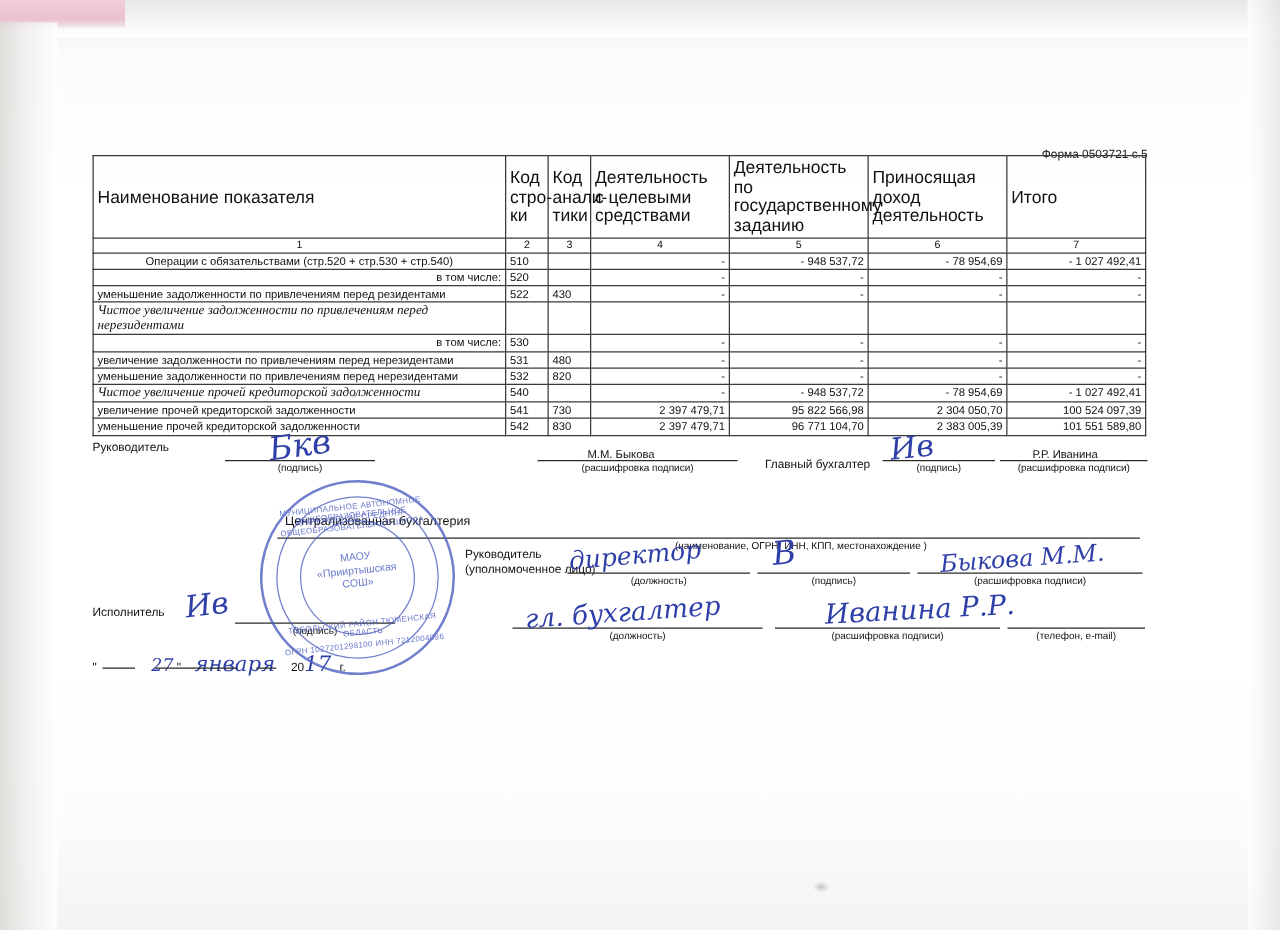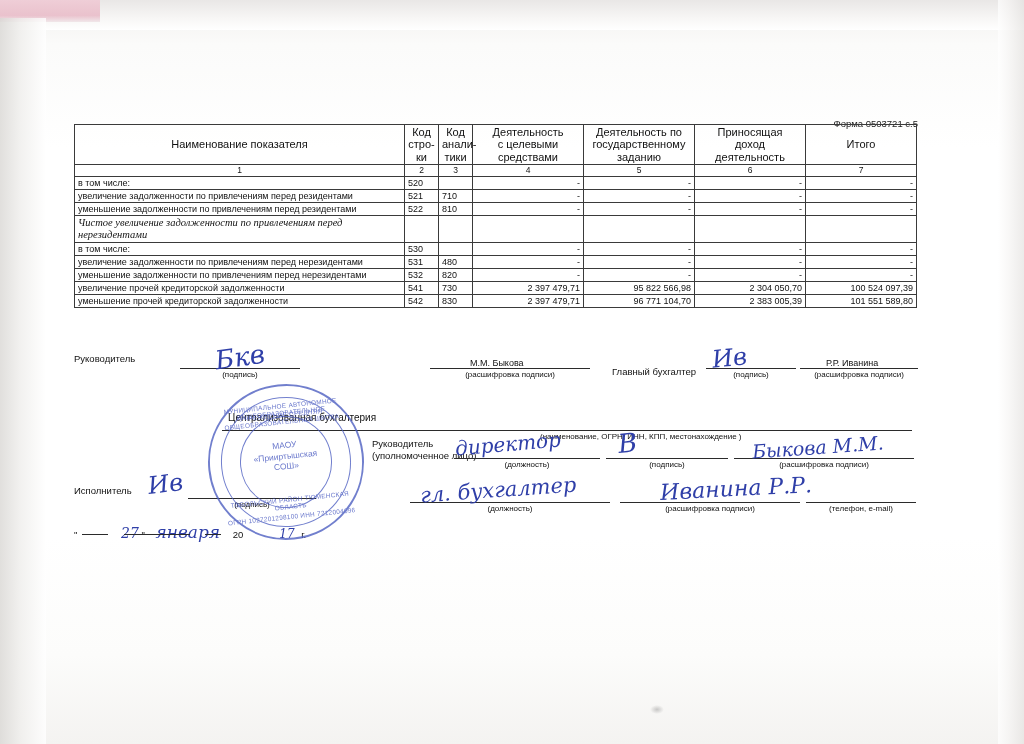--- a/index.html
+++ b/index.html
@@ -71,38 +71,38 @@
     color: #111;
   }
   .tbl td, .tbl th {
     border: 1px solid #3a3a3a;
     padding: 1px 3px;
     vertical-align: middle;
     font-weight: normal;
     line-height: 1.12;
   }
   .tbl th {
-    text-align: center;
-    font-size: 11px;
+    text-align: left;
+    font-size: 14px;
   }
   .c-name { width: 330px; }
   .c-row  { width: 34px; text-align: center; }
   .c-ana  { width: 34px; text-align: center; }
   .c-num  { width: 111px; text-align: right; padding-right: 6px; }
 
   .hdr-h { height: 38px; }
   .numrow td { text-align: center; font-size: 8.5px; height: 11px; padding: 0; }
   .row-title { text-align: center; font-weight: bold; font-size: 9px; }
   .ital {
     font-style: italic;
     font-size: 10.5px;
     font-family: "Liberation Serif", serif;
   }
   .center-sub {
-    text-align: left;
+    text-align: right;
     font-size: 9px;
   }
   .plain { font-size: 9px; }
   .tall { height: 15px; }
   .dashcell { text-align: right; padding-right: 6px; }
 
   
   .sig-label {
     position: absolute;
     font-size: 9.5px;
@@ -251,41 +251,41 @@
         <td>2</td>
         <td>3</td>
         <td>4</td>
         <td>5</td>
         <td>6</td>
         <td>7</td>
       </tr>
     </thead>
     <tbody>
       <tr>
+        <td class="row-title">Операции с обязательствами (стр.520 + стр.530 + стр.540)</td>
+        <td>510</td>
+        <td></td>
+        <td class="dashcell">-</td>
+        <td class="dashcell">- 948 537,72</td>
+        <td class="dashcell">- 78 954,69</td>
+        <td class="dashcell">- 1 027 492,41</td>
+      </tr>
+      <tr>
         <td class="center-sub">в том числе:</td>
         <td>520</td>
         <td></td>
         <td class="dashcell">-</td>
         <td class="dashcell">-</td>
         <td class="dashcell">-</td>
         <td class="dashcell">-</td>
       </tr>
       <tr>
-        <td class="plain">увеличение задолженности по привлечениям перед резидентами</td>
-        <td>521</td>
-        <td>710</td>
-        <td class="dashcell">-</td>
-        <td class="dashcell">-</td>
-        <td class="dashcell">-</td>
-        <td class="dashcell">-</td>
-      </tr>
-      <tr>
         <td class="plain">уменьшение задолженности по привлечениям перед резидентами</td>
         <td>522</td>
-        <td>810</td>
+        <td>430</td>
         <td class="dashcell">-</td>
         <td class="dashcell">-</td>
         <td class="dashcell">-</td>
         <td class="dashcell">-</td>
       </tr>
       <tr class="tall">
         <td class="ital">Чистое увеличение задолженности по привлечениям перед нерезидентами</td>
         <td></td>
         <td></td>
         <td class="dashcell"></td>
@@ -312,20 +312,29 @@
         <td class="dashcell">-</td>
       </tr>
       <tr>
         <td class="plain">уменьшение задолженности по привлечениям перед нерезидентами</td>
         <td>532</td>
         <td>820</td>
         <td class="dashcell">-</td>
         <td class="dashcell">-</td>
         <td class="dashcell">-</td>
         <td class="dashcell">-</td>
+      </tr>
+      <tr>
+        <td class="ital">Чистое увеличение прочей кредиторской задолженности</td>
+        <td>540</td>
+        <td></td>
+        <td class="dashcell">-</td>
+        <td class="dashcell">- 948 537,72</td>
+        <td class="dashcell">- 78 954,69</td>
+        <td class="dashcell">- 1 027 492,41</td>
       </tr>
       <tr>
         <td class="plain">увеличение прочей кредиторской задолженности</td>
         <td>541</td>
         <td>730</td>
         <td class="dashcell">2 397 479,71</td>
         <td class="dashcell">95 822 566,98</td>
         <td class="dashcell">2 304 050,70</td>
         <td class="dashcell">100 524 097,39</td>
       </tr>
@@ -382,21 +391,21 @@
   <div class="sig-cap" style="left:620px; top:504px; width:180px;">(расшифровка подписи)</div>
 
   <div class="sig-line" style="left:806px; top:502px; width:110px;"></div>
   <div class="sig-cap" style="left:806px; top:504px; width:110px;">(телефон, e-mail)</div>
 
   <div class="date-line" style="left:74px; top:522px;">
     <span>"</span>
     <span class="hw" style="position:static; font-size:14px;margin-left:41px;">27</span>
     <span>"</span>
     <span class="hw" style="position:static; font-size:17px; margin-left:8px;">января</span>
-    <span style="margin-left:10px;">20</span><span class="hw" style="position:static; font-size:12px;margin-left:36px;">17</span>
+    <span style="margin-left:10px;">20</span><span class="hw" style="position:static; font-size:17px;">17</span>
     <span style="margin-left:4px;">г.</span>
   </div>
   <div class="sig-line" style="left:82px; top:534px; width:26px;"></div>
   <div class="sig-line" style="left:124px; top:534px; width:66px;"></div>
   <div class="sig-line" style="left:205px; top:534px; width:16px;"></div>
 
   <div class="hw" style="left:215px; top:342px; font-size:26px; transform:rotate(-8deg);">Бкв</div>
   <div class="hw" style="left:712px; top:344px; font-size:24px; transform:rotate(-6deg);">Ив</div>
   <div class="hw" style="left:455px; top:432px; font-size:20px; transform:rotate(-5deg);">директор</div>
   <div class="hw" style="left:618px; top:428px; font-size:26px; transform:rotate(-6deg);">В</div>

